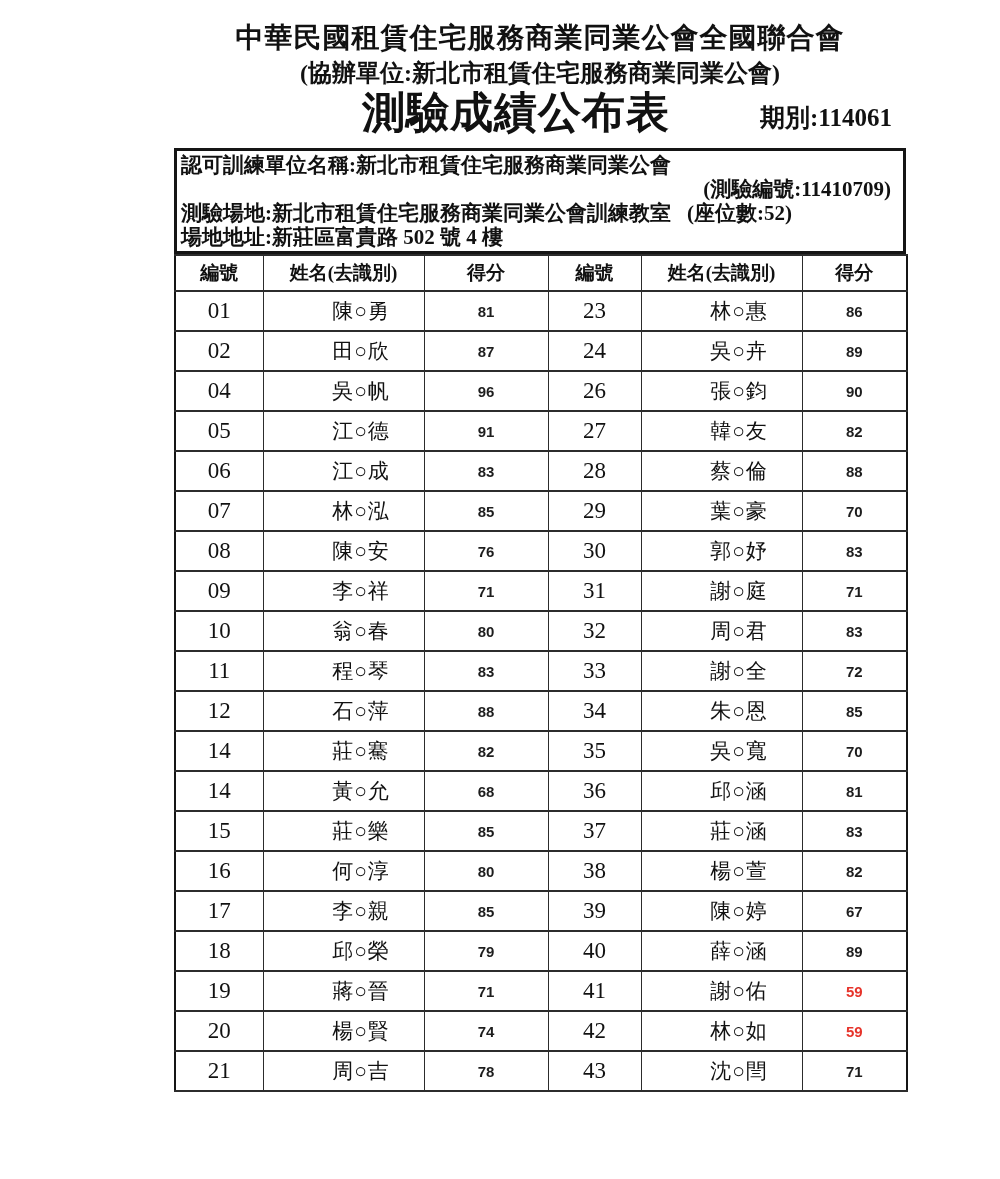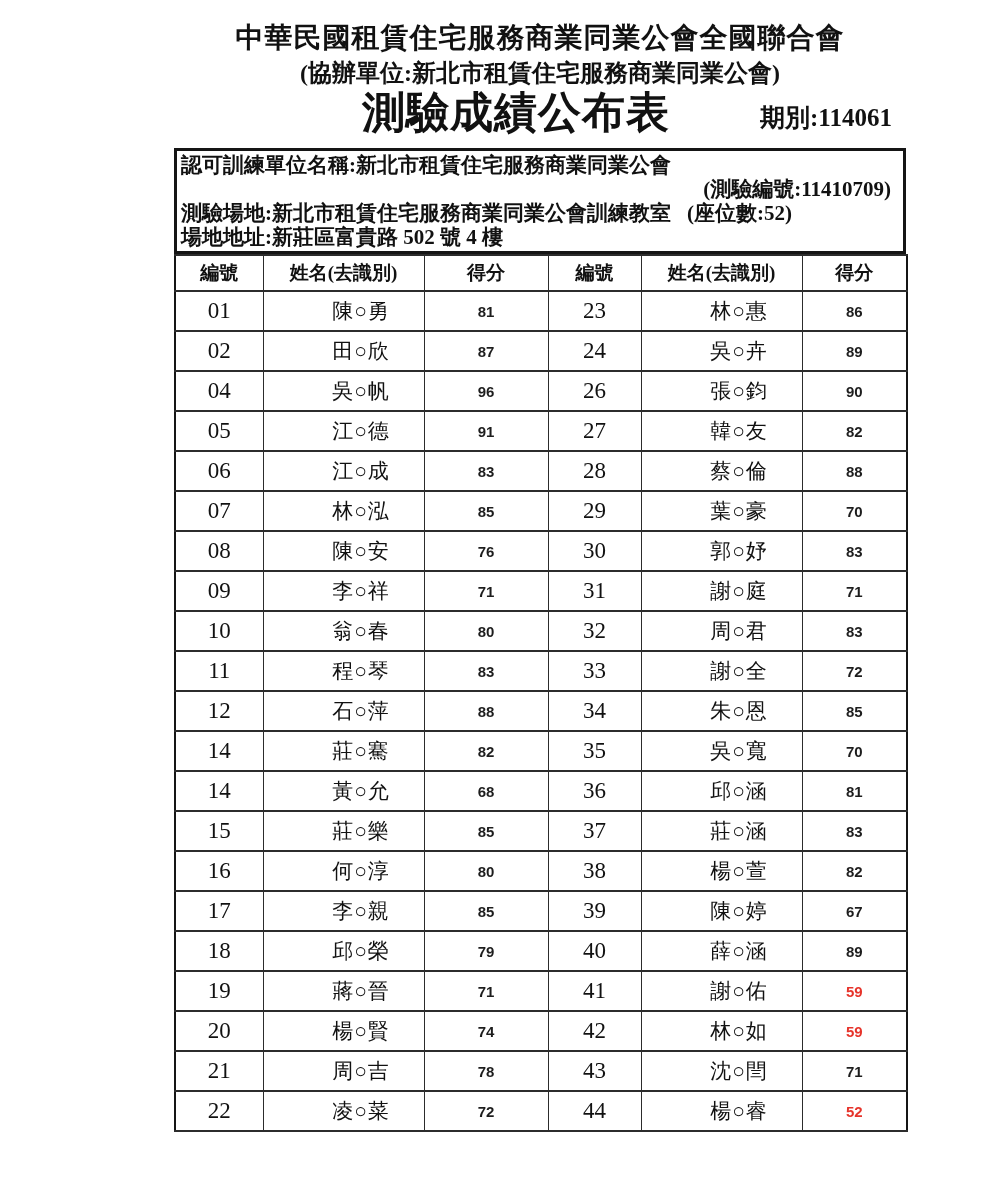--- a/index.html
+++ b/index.html
@@ -292,25 +292,17 @@
             <td class="cell-score fail">59</td>
           </tr>
           <tr>
             <td class="cell-no">21</td>
             <td class="cell-name">周○吉</td>
             <td class="cell-score">78</td>
             <td class="cell-no">43</td>
             <td class="cell-name">沈○閆</td>
             <td class="cell-score">71</td>
           </tr>
-          <tr>
-            <td class="cell-no">22</td>
-            <td class="cell-name">凌○菜</td>
-            <td class="cell-score">72</td>
-            <td class="cell-no">44</td>
-            <td class="cell-name">楊○睿</td>
-            <td class="cell-score fail">52</td>
-          </tr>
         </tbody>
     </table>
 
   </div>
 </div>
 
 </body></html>

